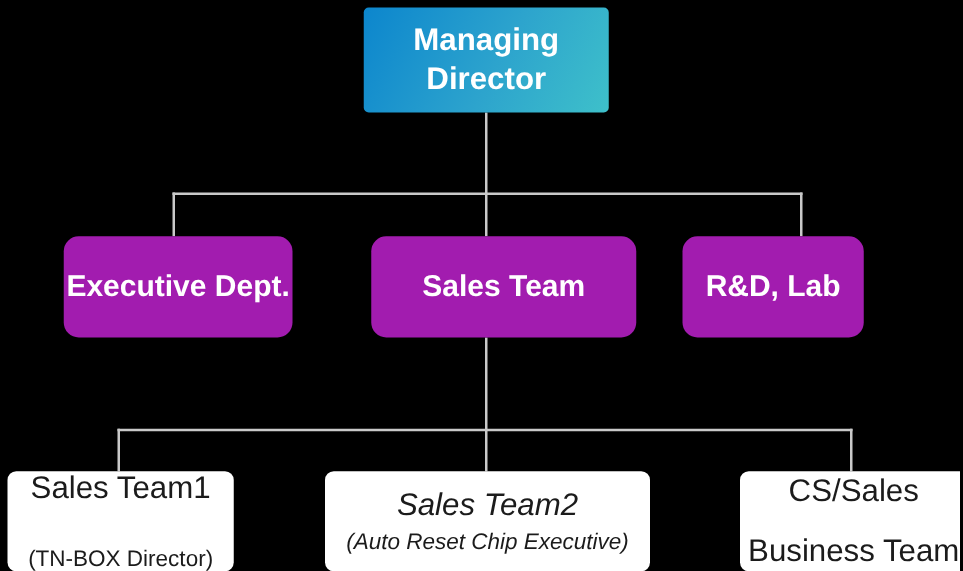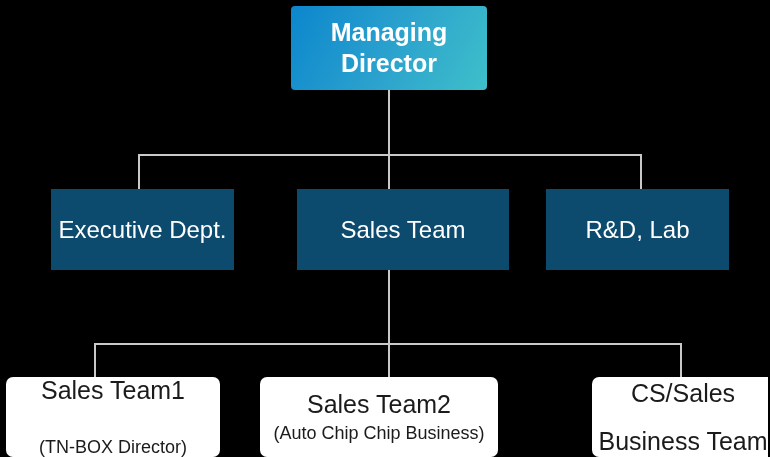--- a/index.html
+++ b/index.html
@@ -30,43 +30,43 @@
     display: flex; align-items: center; justify-content: center;
     text-align: center;
     color: #ffffff;
     font-size: 25px; font-weight: bold; line-height: 31px;
     padding: 0 28px;
   }
   
   .dept-box {
     position: absolute;
     top: 185px; height: 81px;
-    background: #0c4a6e;
-    border-radius: 0;
+    background: #a21caf;
+    border-radius: 12px;
     display: flex; align-items: center; justify-content: center;
     text-align: center;
     color: #ffffff;
-    font-size: 24px; font-weight: 400;
+    font-size: 24px; font-weight: 700;
   }
   .dept-exec  { left: 47px;  width: 183px; }
   .dept-sales { left: 293px; width: 212px; }
-  .dept-rnd   { left: 542px; width: 183px; }
+  .dept-rnd   { left: 542px; width: 145px; }
   
   .leaf-box {
     position: absolute;
     top: 373px; height: 80px;
     background: #ffffff;
     border-radius: 7px;
     display: flex; flex-direction: column;
     align-items: center; justify-content: center;
     text-align: center;
     color: #1b1b1b;
   }
-  .leaf-1 { left: 2px;   width: 214px; gap: 28px; }
-  .leaf-2 { left: 256px; width: 238px; }
+  .leaf-1 { left: 2px;   width: 181px; gap: 28px; }
+  .leaf-2 { left: 256px; width: 260px; font-style: italic; }
   .leaf-3 { left: 588px; width: 182px; border-top-right-radius: 0; border-bottom-right-radius: 0; gap: 16px; }
   .leaf-title { font-size: 25px; line-height: 30px; }
   .leaf-sub.small { font-size: 18px; line-height: 24px; }
   .leaf-sub.large { font-size: 25px; line-height: 30px; }
 </style>
 </head>
 <body>
 
 <div class="stage">
 
@@ -97,20 +97,20 @@
   <div class="dept-box dept-rnd">
     <span>R&amp;D, Lab</span>
   </div>
 
   <div class="leaf-box leaf-1">
     <span class="leaf-title">Sales Team1</span>
     <span class="leaf-sub small">(TN-BOX Director)</span>
   </div>
   <div class="leaf-box leaf-2">
     <span class="leaf-title">Sales Team2</span>
-    <span class="leaf-sub small">(Auto Chip Chip Business)</span>
+    <span class="leaf-sub small">(Auto Reset Chip Executive)</span>
   </div>
   <div class="leaf-box leaf-3">
     <span class="leaf-title">CS/Sales</span>
     <span class="leaf-sub large">Business Team</span>
   </div>
 
 </div>
 
 </body></html>

